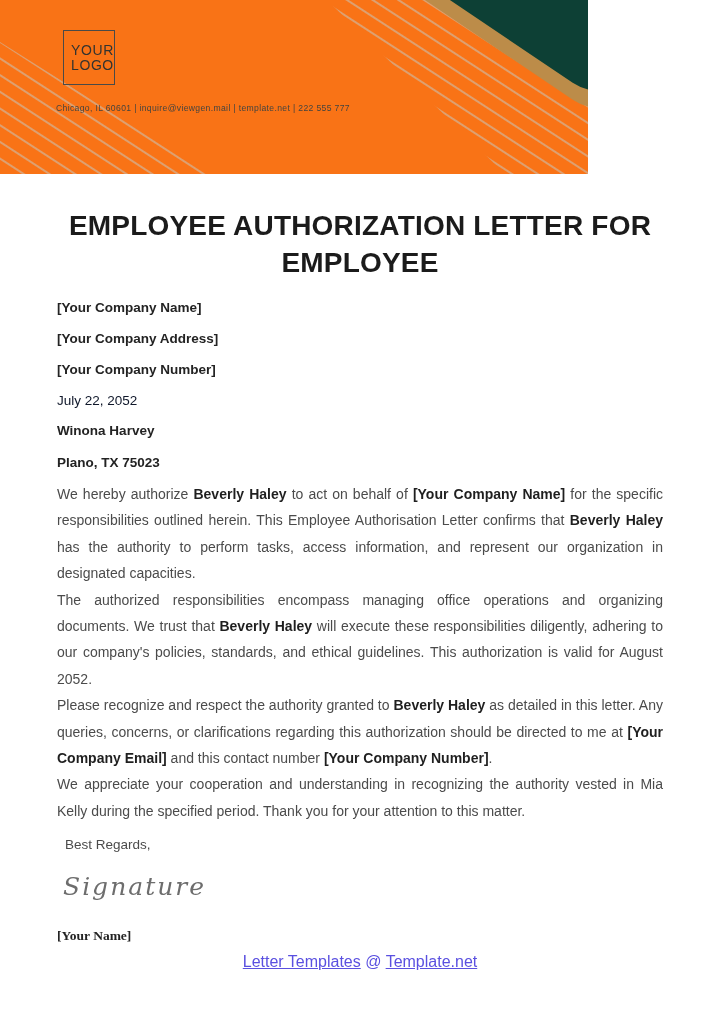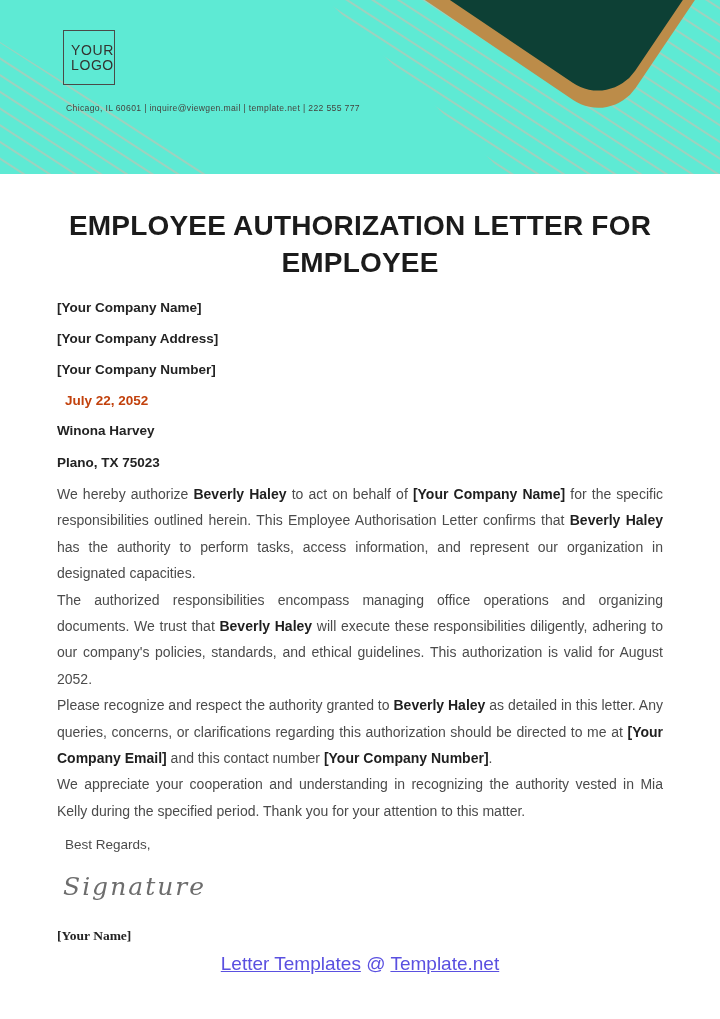--- a/index.html
+++ b/index.html
@@ -8,52 +8,52 @@
     background: #ffffff;
     overflow: hidden;
     font-family: "Liberation Sans", sans-serif;
     -webkit-font-smoothing: antialiased;
   }
   .page { position: relative; width: 720px; height: 1019px; background: #ffffff; }
 
   
   .header {
     position: relative;
-    width: 720px; height: 174px;
-    background: #5eead4;
+    width: 588px; height: 174px;
+    background: #f97316;
     overflow: hidden;
   }
   .header svg { position: absolute; top: 0; left: 0; }
   .logo-box {
     position: absolute; left: 63px; top: 30px;
     width: 52px; height: 55px;
     border: 1.3px solid #4a4a48;
     display: flex; flex-direction: column; justify-content: center;
     padding-left: 7px; box-sizing: border-box;
   }
   .logo-box span {
     font-size: 14px; line-height: 15px; font-weight: 500;
     color: #333330; letter-spacing: 0.6px;
   }
   .contact-line {
-    position: absolute; left: 66px; top: 103px;
+    position: absolute; left: 56px; top: 103px;
     font-size: 8.6px; font-weight: 500; color: #45443f; letter-spacing: 0.35px;
     white-space: nowrap;
   }
 
   
   .content { padding: 0 57px; }
   .title {
     margin: 33px 0 17px;
     text-align: center;
     font-size: 28px; line-height: 37px; font-weight: bold;
     color: #1b1b1b; letter-spacing: 0.2px;
   }
   .meta { font-size: 13.5px; line-height: 19px; color: #232323; font-weight: bold; margin: 0 0 12px; }
-  .meta.date { font-weight: bold; color: #c2410c; margin-bottom: 11px; margin-left: 8px; }
+  .meta.date { font-weight: normal; color: #0f172a; margin-bottom: 11px; }
   .meta.recipient { margin-bottom: 13px; }
   .meta.addr { margin-bottom: 9px; }
   .meta.salutation { margin-bottom: 3px; }
   .para {
     margin: 0;
     font-size: 14px; line-height: 26.4px;
     color: #4b4b4b;
     text-align: justify;
   }
   .para .b { font-weight: bold; color: #1f1f1f; }
@@ -61,21 +61,21 @@
   .signature {
     margin: 13px 0 0 6px;
     font-family: "DejaVu Serif", serif; font-style: italic;
     font-size: 25px; color: #6d6d6d; letter-spacing: 2px;
   }
   .sender-name { margin: 27px 0 0; font-size: 13.5px; font-weight: bold; color: #232323; font-family: Liberation Serif, serif; }
   .sender-title { margin: 10px 0 0; font-size: 13.5px; color: #4b4b4b; }
   .footer {
     margin-top: 9px;
     text-align: center;
-    font-size: 19px; color: #5a50e0;
+    font-size: 16px; color: #5a50e0;
   }
   .footer a { color: #5a50e0; text-decoration: underline; cursor: pointer; }
   .footer .at { text-decoration: none; }
 </style>
 </head>
 <body>
 
 <div class="page">
 
   <div class="header">

